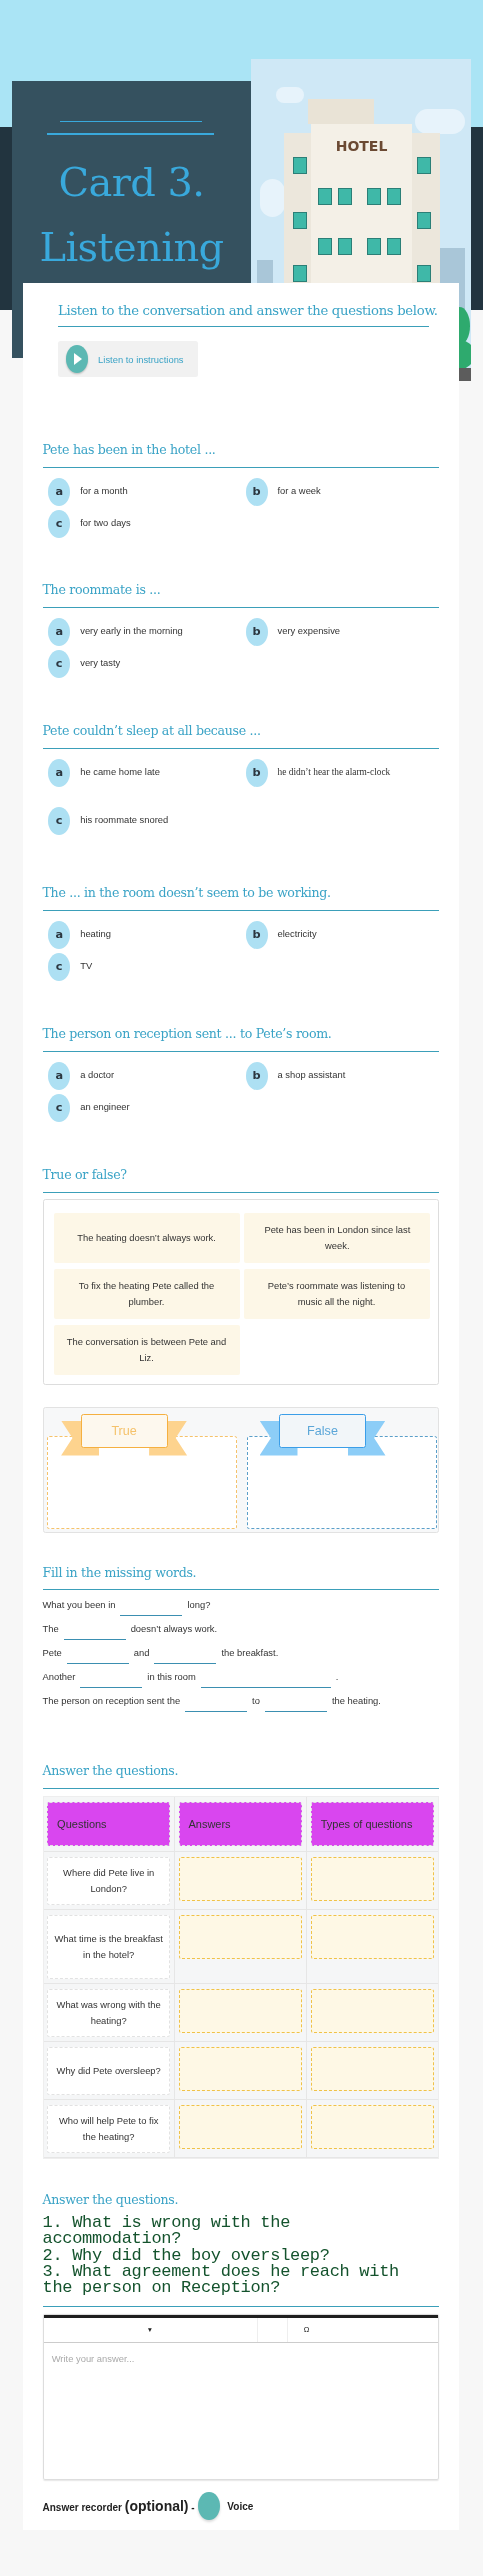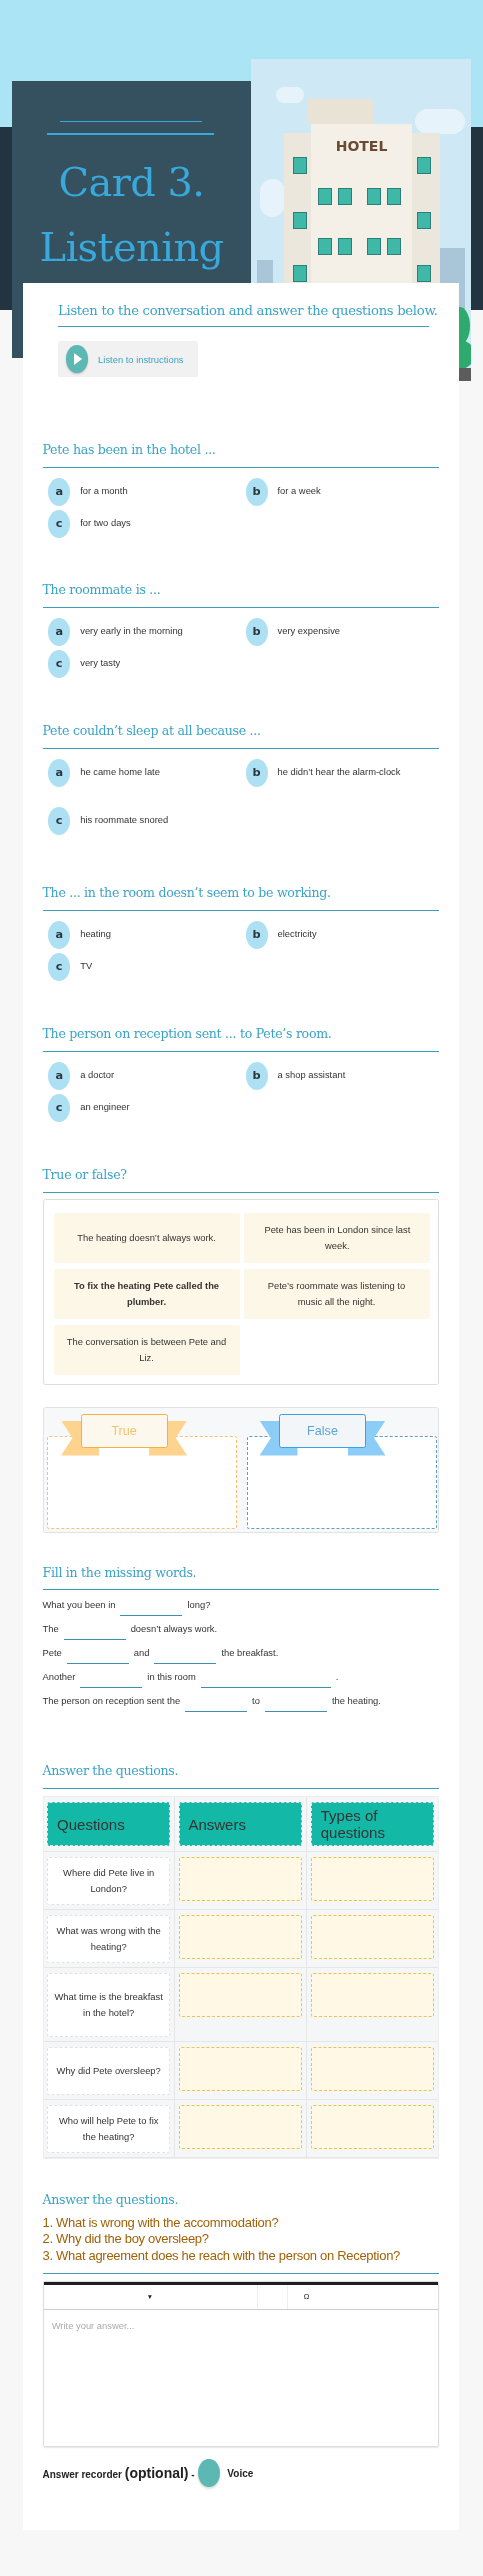--- a/index.html
+++ b/index.html
@@ -61,26 +61,26 @@
   
   .fill-line { font-size: 9.4px; line-height: 24px; color: #333; white-space: nowrap; }
   .blank { display: inline-block; vertical-align: -7.5px; height: 12.6px; border-bottom: 0.9px solid #3b8fb1; margin: 0 5px; }
 
   
   .qa-table { margin-top: 7.5px; border: 0.6px solid #eee; background: #f5f6f7; width: 396px; }
   .qa-row { display: flex; border-bottom: 0.6px solid #e6e6e6; }
   .qa-cell { padding: 5px 3.8px; border-right: 0.6px solid #e6e6e6; display: flex; align-items: flex-start; }
   .qa-cell:last-child { border-right: none; }
   .c1 { width: 101px; } .c2 { width: 103px; } .c3 { width: 103px; }
-  .qa-head { width: 100%; height: 44px; border: 1.3px dashed #e2e2e2; background: #14b8a6; border-radius: 2.5px; display: flex; align-items: center; padding-left: 8.8px; font-size: 15px; color: #333; }
+  .qa-head { width: 100%; height: 44px; border: 1.3px dashed #e2e2e2; background: #d946ef; border-radius: 2.5px; display: flex; align-items: center; padding-left: 8.8px; font-size: 11px; color: #333; }
   .qa-q { width: 100%; border: 1.3px dashed #e2e2e2; background: #fff; border-radius: 2.5px; text-align: center; font-size: 9.4px; line-height: 16.4px; color: #333; display: flex; align-items: center; justify-content: center; padding: 0 5px; }
   .qa-drop { width: 100%; border: 1.3px dashed #f0c248; background: #fef8e5; border-radius: 2.5px; }
 
   
-  .q-list { font-family: Liberation Sans, sans-serif; color: #a16207; font-size: 13px; line-height: 16.4px; letter-spacing: -0.3px; margin-top: 8.8px; }
+  .q-list { font-family: Liberation Mono, monospace; color: #14532d; font-size: 17px; line-height: 16.4px; letter-spacing: -0.3px; margin-top: 8.8px; }
   .editor { margin-top: 7.5px; border: 0.6px solid #ddd; border-radius: 1.9px; box-shadow: 0 0.6px 1.3px rgba(0,0,0,0.1); }
   .editor-toolbar { height: 28px; border-top: 3.1px solid #1f1f1f; border-bottom: 1.3px solid #ccc; display: flex; }
   .tb-seg { border-right: 0.6px solid #eee; display: flex; align-items: center; justify-content: center; font-size: 7.5px; color: #222; }
   .editor-area { height: 136px; padding: 10px 8.2px; font-size: 9.4px; color: #aaa; }
   .recorder { display: flex; align-items: center; margin-top: 12.6px; }
   .rec-label { font-weight: bold; font-size: 10px; color: #222; }
   .rec-label small { font-size: 14px; }
   .rec-btn { width: 21.4px; height: 28px; border-radius: 50%; background: #5cb8b3; margin: 0 7.5px 0 3.8px; box-shadow: 0 1.9px 2.5px rgba(0,0,0,0.15); }
   .rec-voice { font-weight: bold; font-size: 10px; color: #222; }
 </style>
@@ -187,21 +187,21 @@
   <div class="sec" style="top:440px;">
     <div class="sec-title">Pete couldn’t sleep at all because ...</div>
     <div class="sec-rule"></div>
     <div class="opts" style="height:88px;">
       <div class="opt" style="left:5.7px;top:0;">
         <div class="bubble">a</div>
         <div class="opt-text">he came home late</div>
       </div>
       <div class="opt" style="left:203px;top:0;">
         <div class="bubble">b</div>
-        <div class="opt-text" style="width:145px;">he didn’t hear the alarm-clock</div>
+        <div class="opt-text" style="width:145px;font-family:Liberation Serif, serif;">he didn’t hear the alarm-clock</div>
       </div>
       <div class="opt" style="left:5.7px;top:48px;">
         <div class="bubble">c</div>
         <div class="opt-text">his roommate snored</div>
       </div>
     </div>
   </div>
 
   <div class="sec" style="top:602px;">
     <div class="sec-title">The ... in the room doesn’t seem to be working.</div>
@@ -240,21 +240,21 @@
       </div>
     </div>
   </div>
 
   <div class="sec" style="top:884px;">
     <div class="sec-title">True or false?</div>
     <div class="sec-rule"></div>
     <div class="tf-box">
       <div class="tf-card" style="left:10px;top:12.6px;">The heating doesn’t always work.</div>
       <div class="tf-card" style="left:200px;top:12.6px;padding-left:13px;">Pete has been in London since last week.</div>
-      <div class="tf-card" style="left:10px;top:69px;font-weight:bold;">To fix the heating Pete called the plumber.</div>
+      <div class="tf-card" style="left:10px;top:69px;">To fix the heating Pete called the plumber.</div>
       <div class="tf-card" style="left:200px;top:69px;">Pete’s roommate was listening to music all the night.</div>
       <div class="tf-card" style="left:10px;top:125px;">The conversation is between Pete and Liz.</div>
     </div>
   </div>
 
   <div class="drop-box">
     <div class="drop-zone" style="left:3.8px;border-color:#f5c26b;"></div>
     <div class="drop-zone" style="left:203px;border-color:#5b9fc9;"></div>
     <div class="ribbon" style="left:17.6px;">
       <div class="tail" style="left:0;background:#fdd38e;clip-path:polygon(0 0,100% 0,100% 100%,0 100%,30% 50%);"></div>
@@ -309,34 +309,34 @@
         <div class="qa-cell" style="width:132px;">
             <div class="qa-q" style="height:48px;">Where did Pete live in London?</div>
           </div>
         <div class="qa-cell" style="width:133px;">
             <div class="qa-drop" style="height:44px;"></div>
           </div>
         <div class="qa-cell" style="width:131px;">
             <div class="qa-drop" style="height:44px;"></div>
           </div>
       </div>
+      <div class="qa-row" style="height:74px;">
+        <div class="qa-cell" style="width:132px;">
+            <div class="qa-q" style="height:64px;">What time is the breakfast in the hotel?</div>
+          </div>
+        <div class="qa-cell" style="width:133px;">
+            <div class="qa-drop" style="height:44px;"></div>
+          </div>
+        <div class="qa-cell" style="width:131px;">
+            <div class="qa-drop" style="height:44px;"></div>
+          </div>
+      </div>
       <div class="qa-row" style="height:58px;">
         <div class="qa-cell" style="width:132px;">
             <div class="qa-q" style="height:48px;">What was wrong with the heating?</div>
-          </div>
-        <div class="qa-cell" style="width:133px;">
-            <div class="qa-drop" style="height:44px;"></div>
-          </div>
-        <div class="qa-cell" style="width:131px;">
-            <div class="qa-drop" style="height:44px;"></div>
-          </div>
-      </div>
-      <div class="qa-row" style="height:74px;">
-        <div class="qa-cell" style="width:132px;">
-            <div class="qa-q" style="height:64px;">What time is the breakfast in the hotel?</div>
           </div>
         <div class="qa-cell" style="width:133px;">
             <div class="qa-drop" style="height:44px;"></div>
           </div>
         <div class="qa-cell" style="width:131px;">
             <div class="qa-drop" style="height:44px;"></div>
           </div>
       </div>
       <div class="qa-row" style="height:58px;">
         <div class="qa-cell" style="width:132px;">

